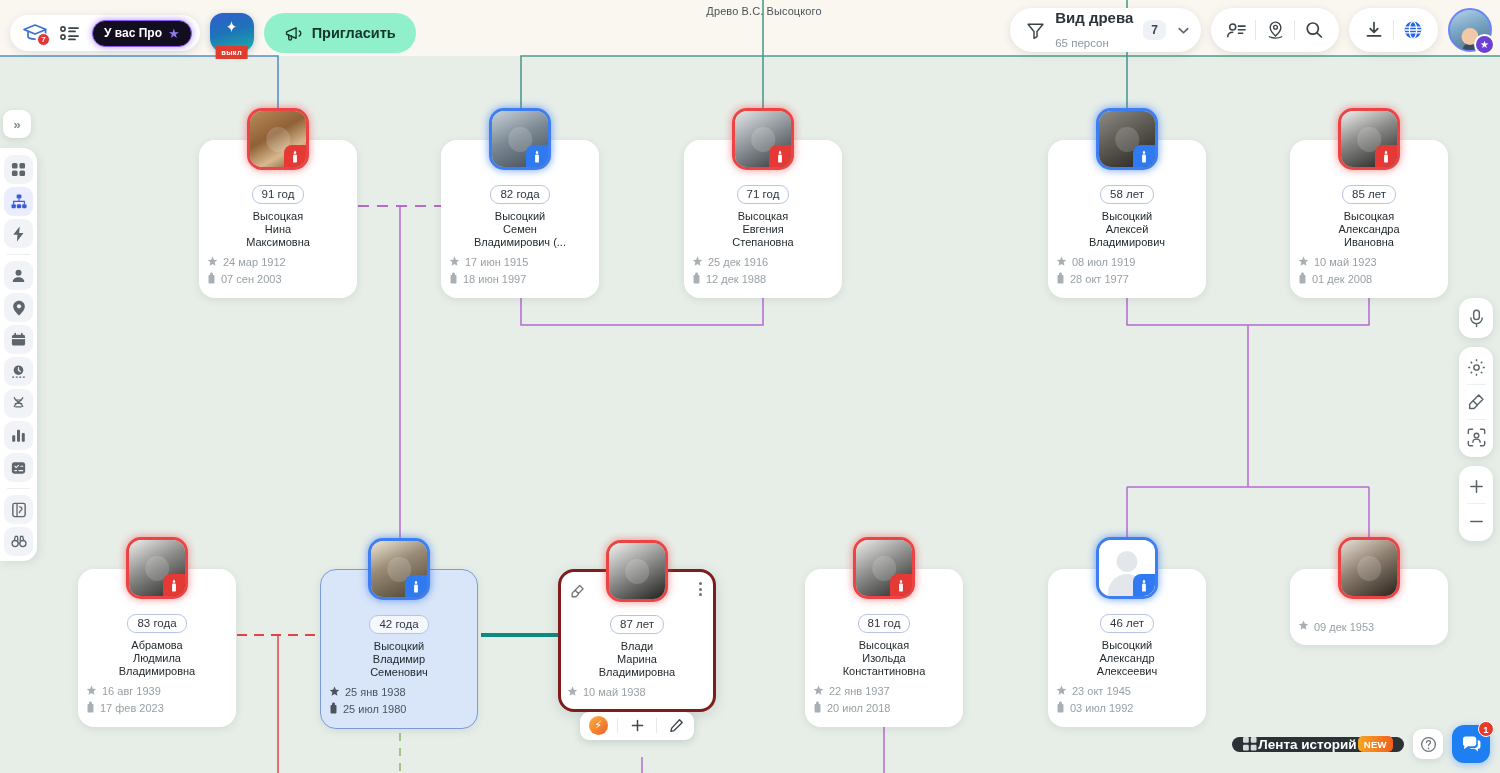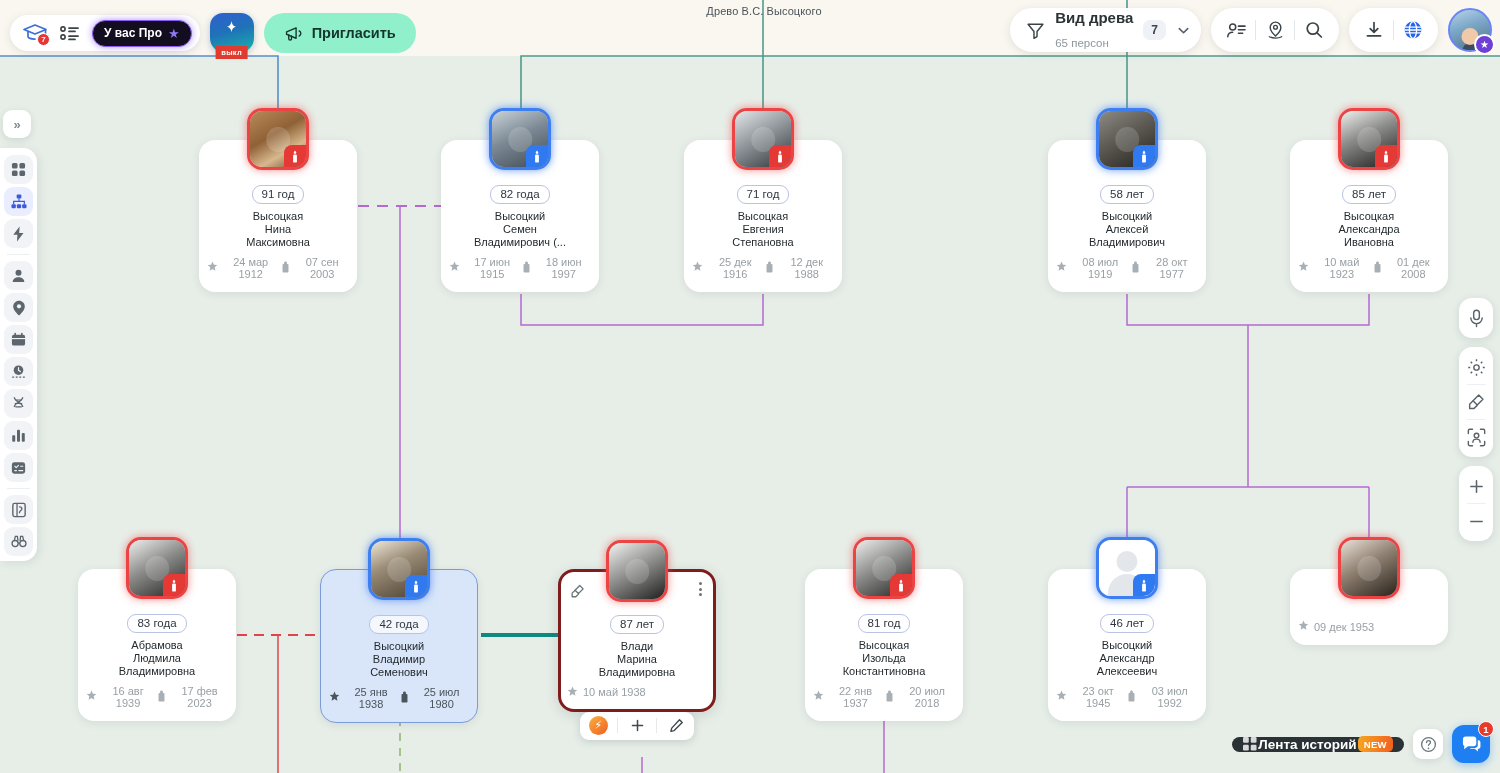--- a/index.html
+++ b/index.html
@@ -235,21 +235,21 @@
     content:""; position:absolute; left:50%; bottom:-5px; transform:translateX(-50%);
     width: 38px; height: 27px; border-radius: 19px 19px 0 0; background: #e3e7ec;
   }
 
   .age-badge {
     display: inline-block; border: 1px solid #b9c3e4; border-radius: 9px;
     padding: 2px 9px 3px; font-size: 11.5px; color: #2f3740;
     background: rgba(255,255,255,.7); margin-bottom: 6px;
   }
   .pname { font-size: 11px; color: #232a2e; line-height: 1.18; font-weight: 400; }
-  .dates { margin-top: 7px; display: flex; gap: 3px; align-items: flex-end; }
+  .dates { margin-top: 7px; display: flex; flex-direction: column; gap: 3px; align-items: flex-start; }
   .drow { display: flex; align-items: center; gap: 5px; font-size: 11px; color: #98a0a5; }
   .card.root .drow { color: #4a545c; }
   .card.root .drow svg { fill: #4a545c; }
   .drow svg { fill: #a9b0b5; flex: none; }
 
   .brush-corner { position: absolute; left: 9px; top: 12px; color: #6b7479; cursor: pointer; }
   .kebab {
     position: absolute; right: 11px; top: 10px; cursor: pointer;
     display: flex; flex-direction: column; gap: 2.5px; align-items: center;
   }

